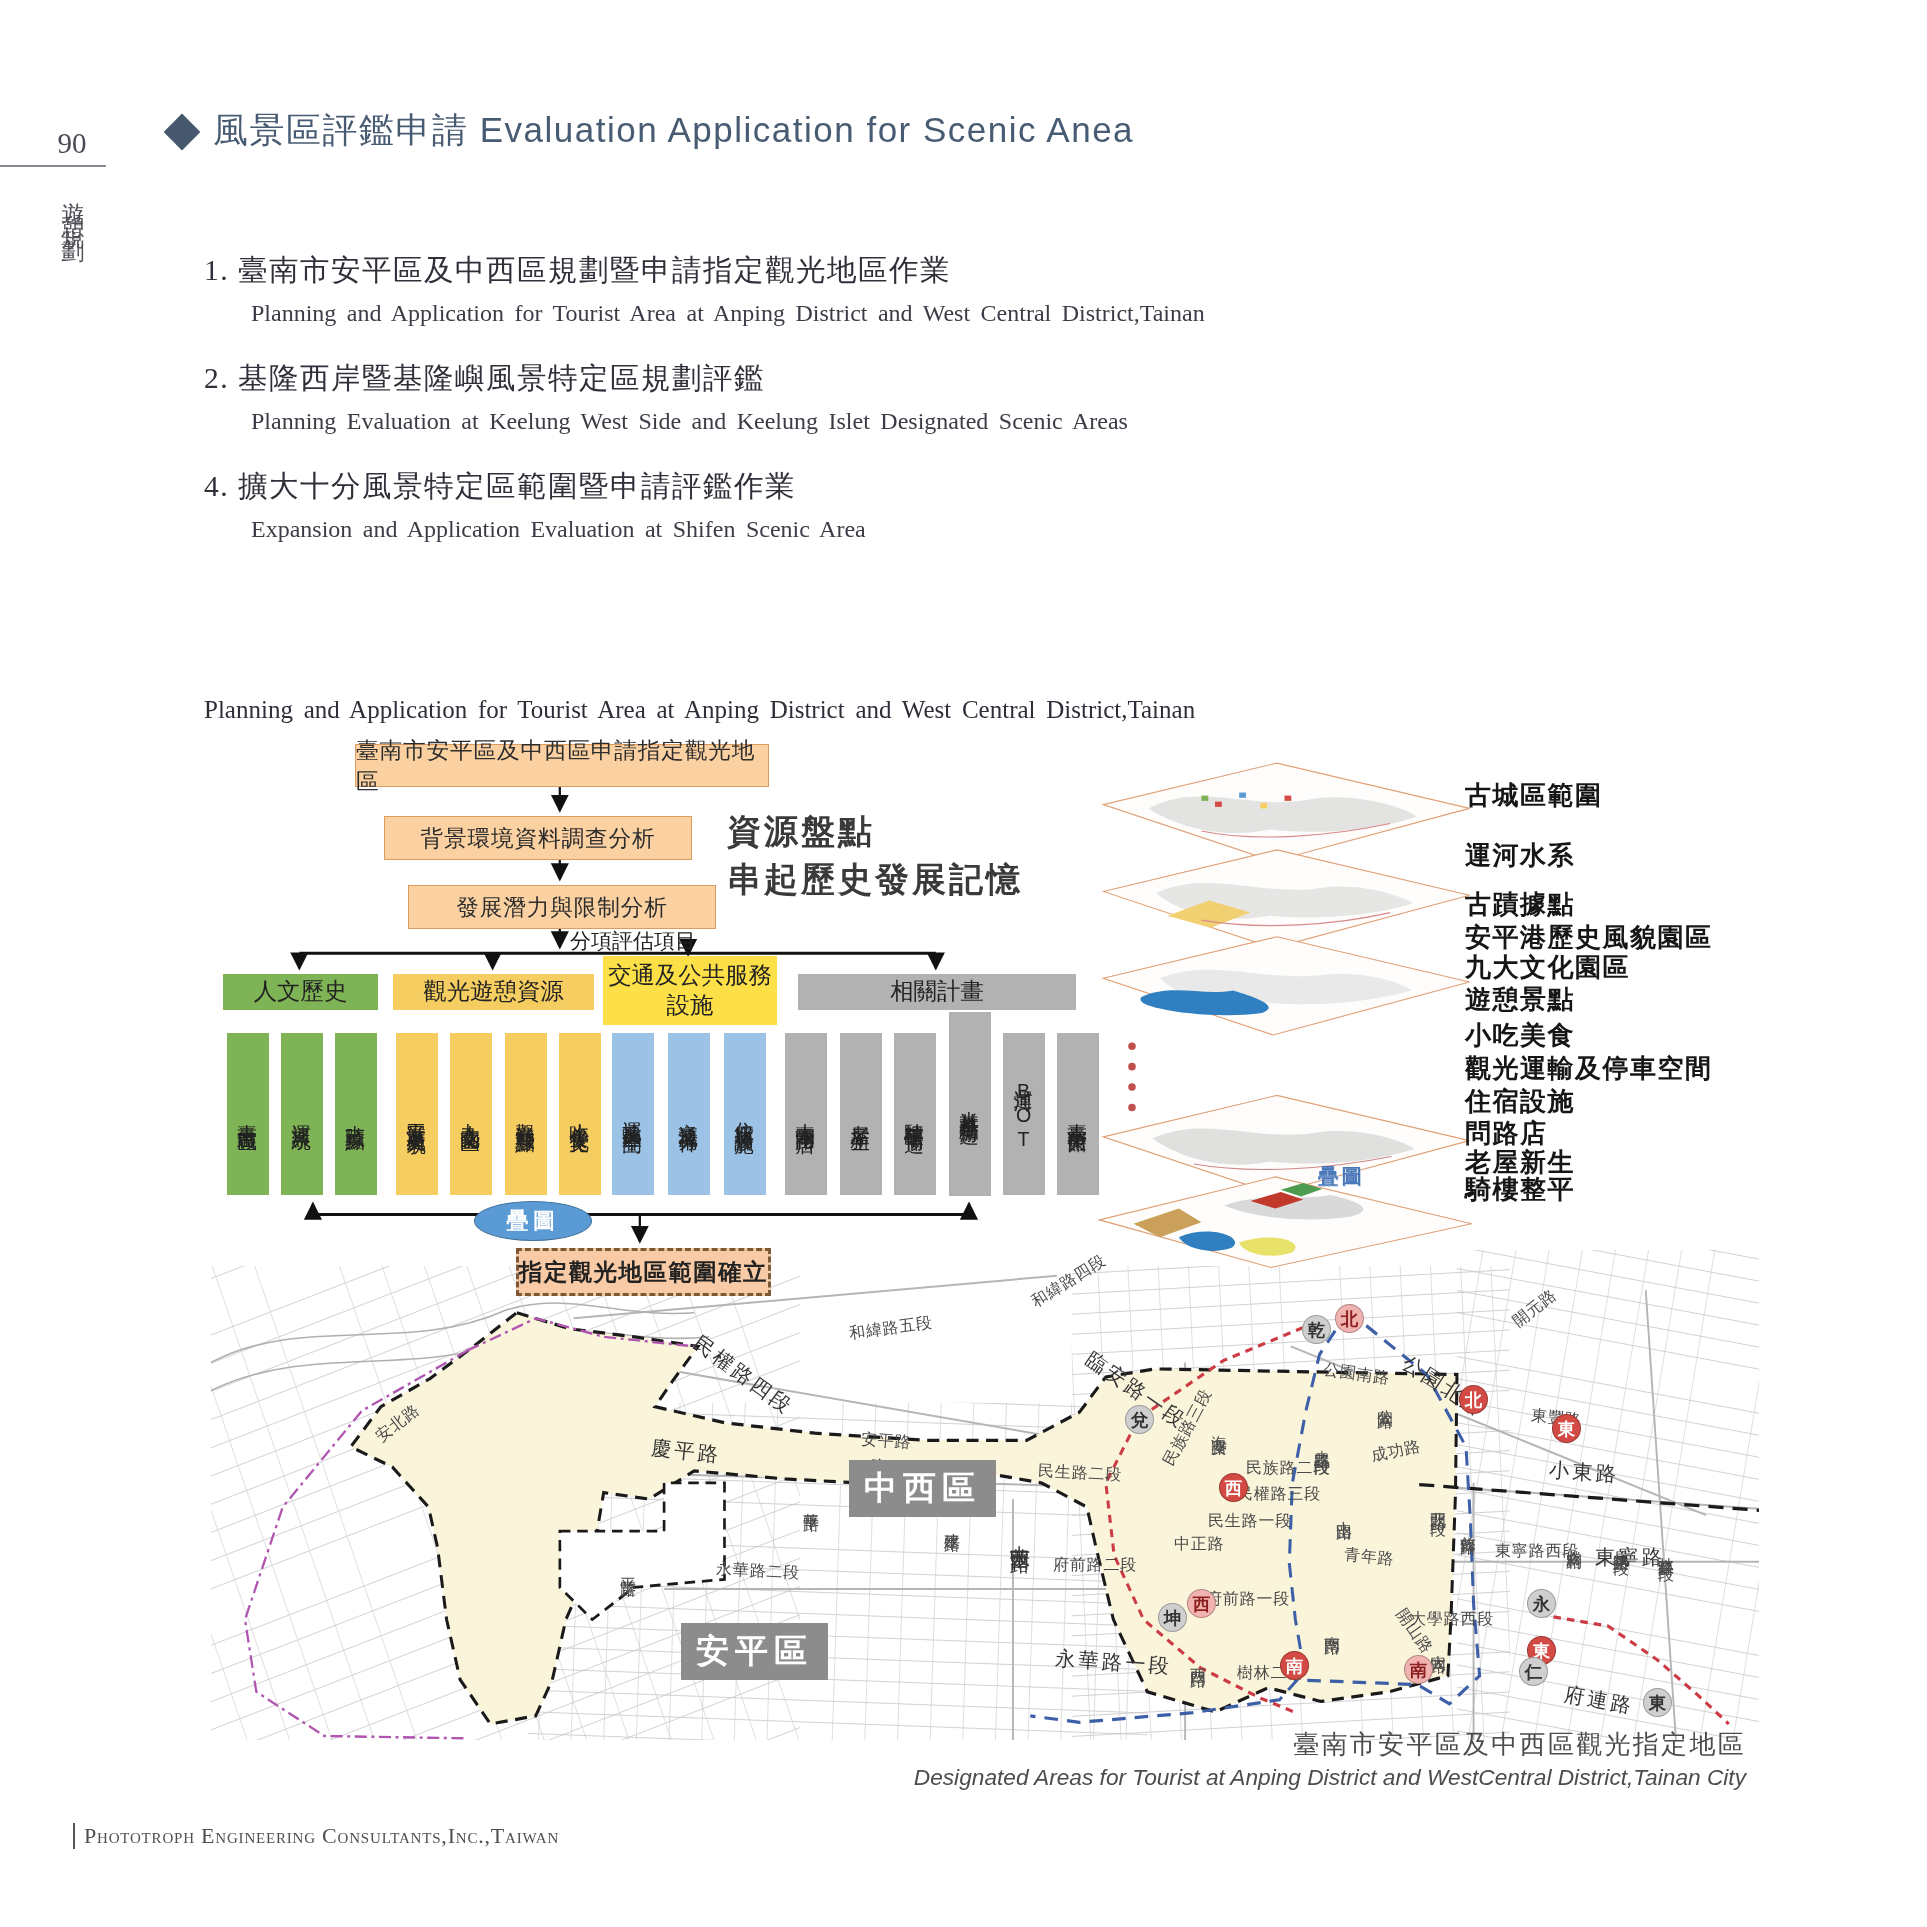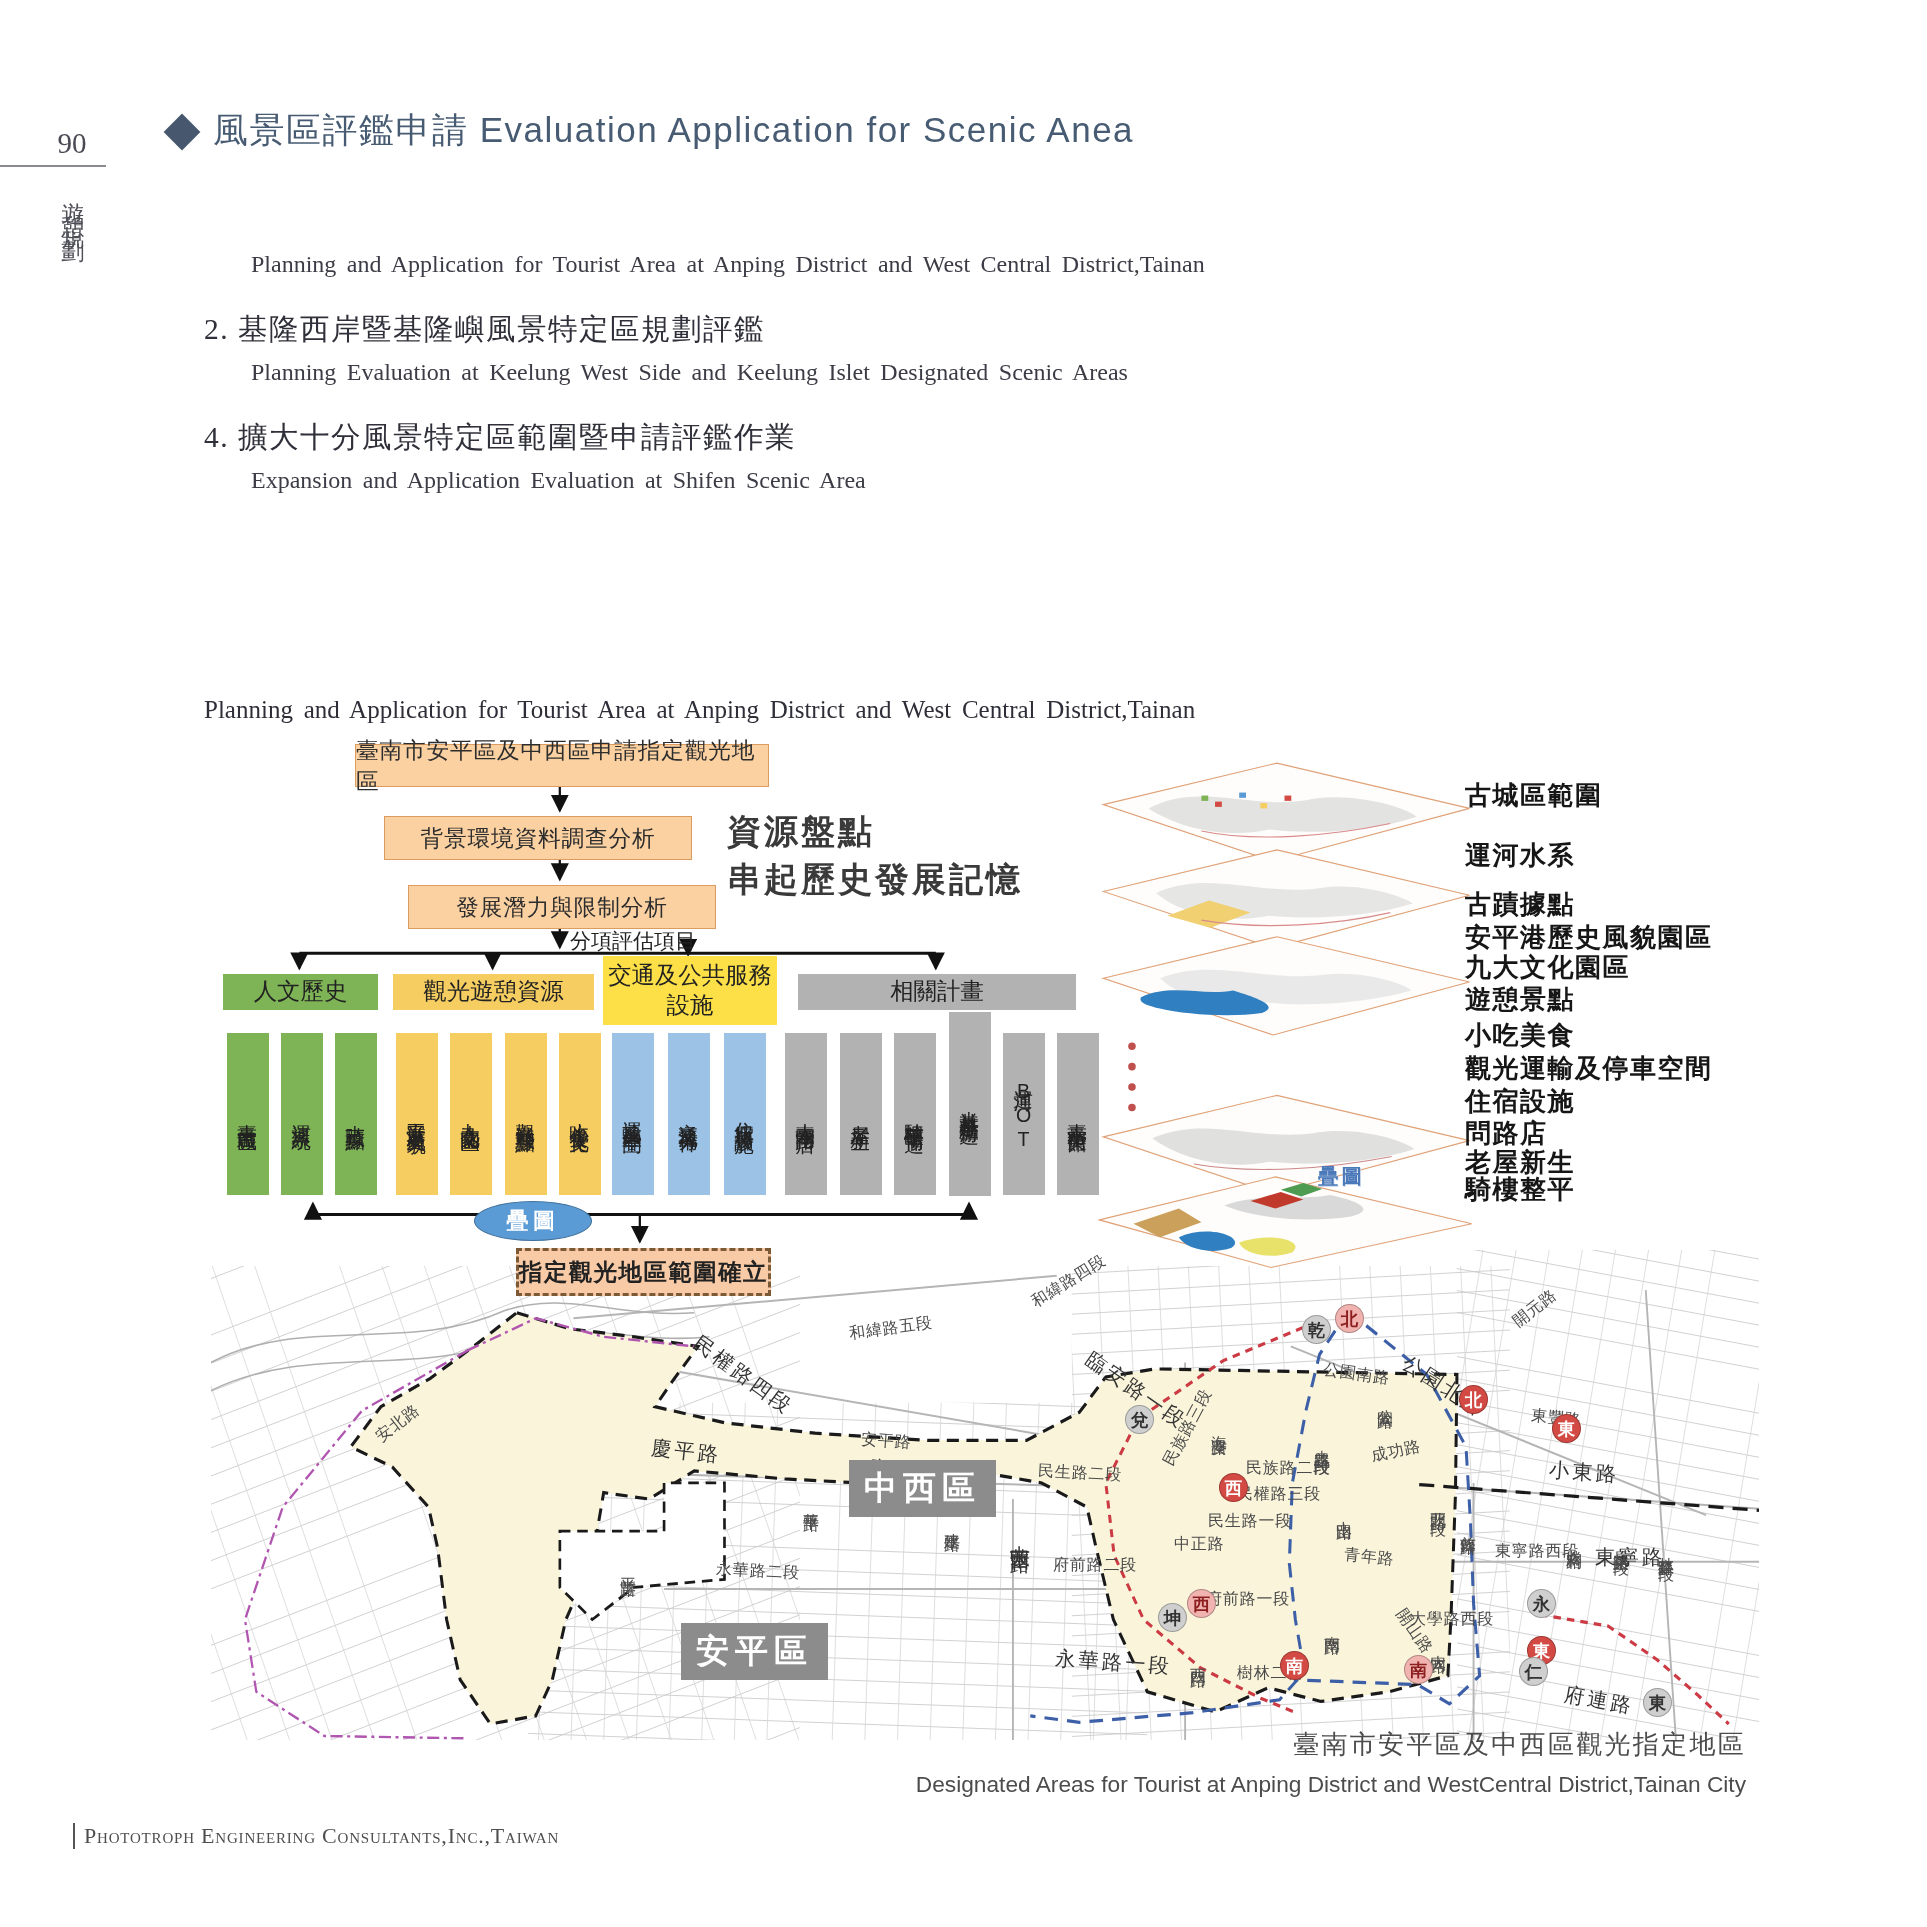--- a/index.html
+++ b/index.html
@@ -64,21 +64,21 @@
   .road.v{writing-mode:vertical-rl;text-orientation:upright;letter-spacing:2.3px;}
   .road.big{font-size:20.4px;color:#333;letter-spacing:3px;font-weight:500;}
   .badge{position:absolute;width:27px;height:27px;border-radius:50%;display:flex;align-items:center;justify-content:center;
          font-size:17.4px;font-weight:bold;z-index:5;border:0.8px solid rgba(0,0,0,.25);}
   .badge.red{background:#d24a43;color:#fff;}
   .badge.pink{background:#f0b3b0;color:#8c1f1f;}
   .badge.gray{background:#cfcfcf;color:#333;}
 
   .caption{position:absolute;left:831px;top:1727px;width:915px;text-align:right;z-index:6;}
   .caption-zh{font-size:26px;color:#4c4c4c;letter-spacing:2.3px;}
-  .caption-en{font-size:22.7px;color:#4c4c4c;margin-top:9px;}
+  .caption-en{font-size:22.7px;color:#4c4c4c;margin-top:2px;font-style:italic;}
 
   .footer{position:absolute;left:73px;top:1823px;border-left:2.3px solid #555;padding-left:9px;
           font-family:"Liberation Serif","DejaVu Serif",serif;font-variant:small-caps;
           font-size:22px;color:#4e4e4e;letter-spacing:0.8px;}
 </style>
 </head>
 <body>
 
 <div class="page">
 
@@ -87,20 +87,21 @@
   <div class="side-vertical">遊憩規劃</div>
 
   <span class="diamond"></span>
   <div class="doc-title">
     <span>風景區評鑑申請</span>
     <span>Evaluation Application for Scenic Anea</span>
   </div>
 
   <div class="projects" id="projects">
       <div class="proj">
+        <div class="proj-zh">1. 臺南市安平區及中西區規劃暨申請指定觀光地區作業</div>
         <div class="proj-en">Planning and Application for Tourist Area at Anping District and West Central District,Tainan</div>
       </div>
       <div class="proj">
         <div class="proj-zh">2. 基隆西岸暨基隆嶼風景特定區規劃評鑑</div>
         <div class="proj-en">Planning Evaluation at Keelung West Side and Keelung Islet Designated Scenic Areas</div>
       </div>
       <div class="proj">
         <div class="proj-zh">4. 擴大十分風景特定區範圍暨申請評鑑作業</div>
         <div class="proj-en">Expansion and Application Evaluation at Shifen Scenic Area</div>
       </div>

